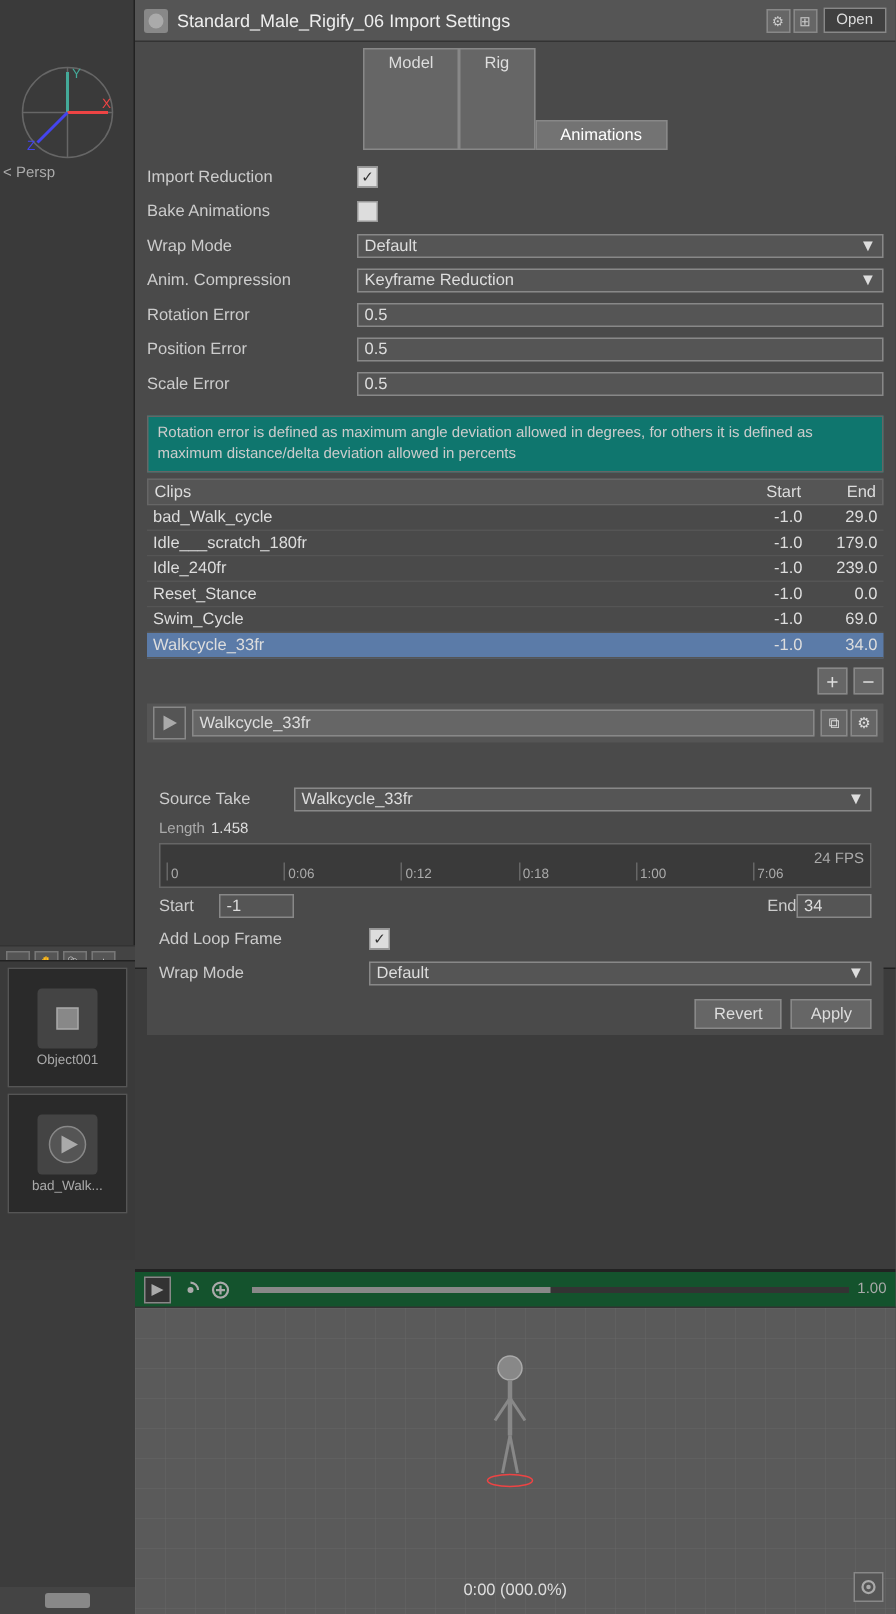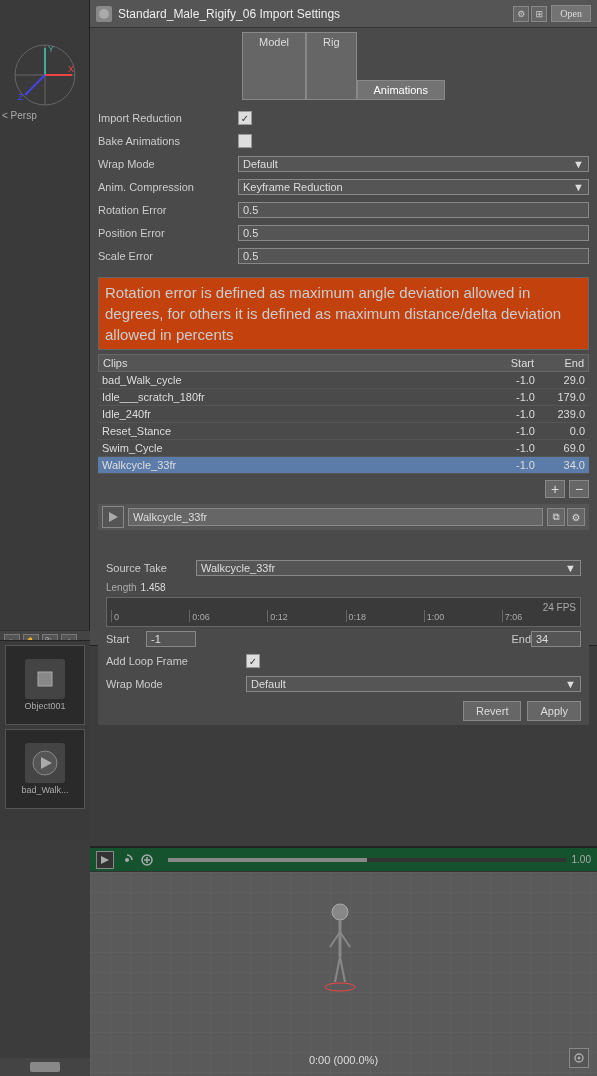--- a/index.html
+++ b/index.html
@@ -78,28 +78,27 @@
       width: 16px; height: 16px;
       background: #666;
       border: 1px solid #888;
       cursor: pointer;
       display: flex; align-items: center; justify-content: center;
       font-size: 9px;
       color: #ccc;
       margin-left: 2px;
     }
     .title-bar .btn-open {
-      background: #737373;
+      background: #404040;
       border: 1px solid #888;
       color: #ddd;
       padding: 2px 8px;
       cursor: pointer;
       font-size: 10px;
       margin-left: 4px;
-      font-family: Liberation Serif, serif;
     }
 
     
     .tabs-row {
       display: flex;
       justify-content: center;
       padding: 4px 0;
       background: #4a4a4a;
     }
     .tab {
@@ -158,24 +157,24 @@
       background: #555;
       border: 1px solid #888;
       color: #ddd;
       padding: 1px 4px;
       font-size: 11px;
     }
 
     
     .error-box {
       margin: 4px 8px;
-      background: #c2410c;
+      background: #0f766e;
       border: 1px solid #666;
       padding: 4px 6px;
-      font-size: 15px;
+      font-size: 10px;
       color: #ccc;
       line-height: 1.4;
     }
 
     
     .clips-table {
       margin: 4px 8px;
     }
     .clips-header {
       display: flex;

